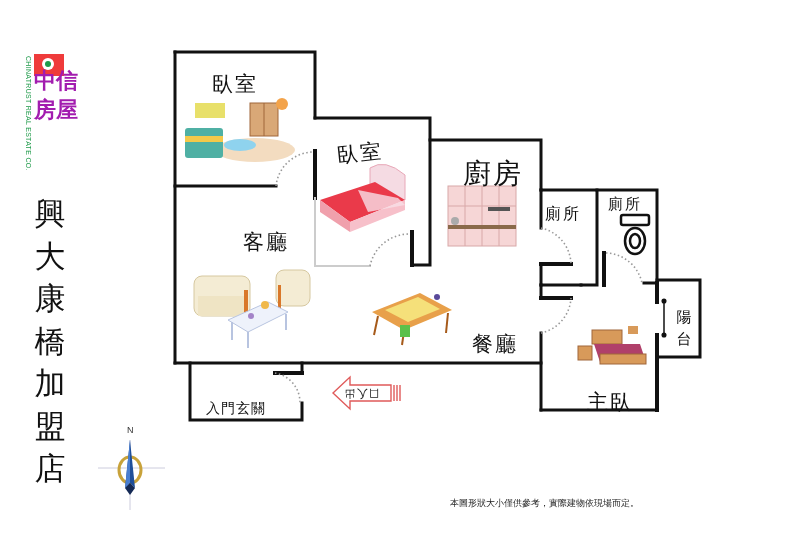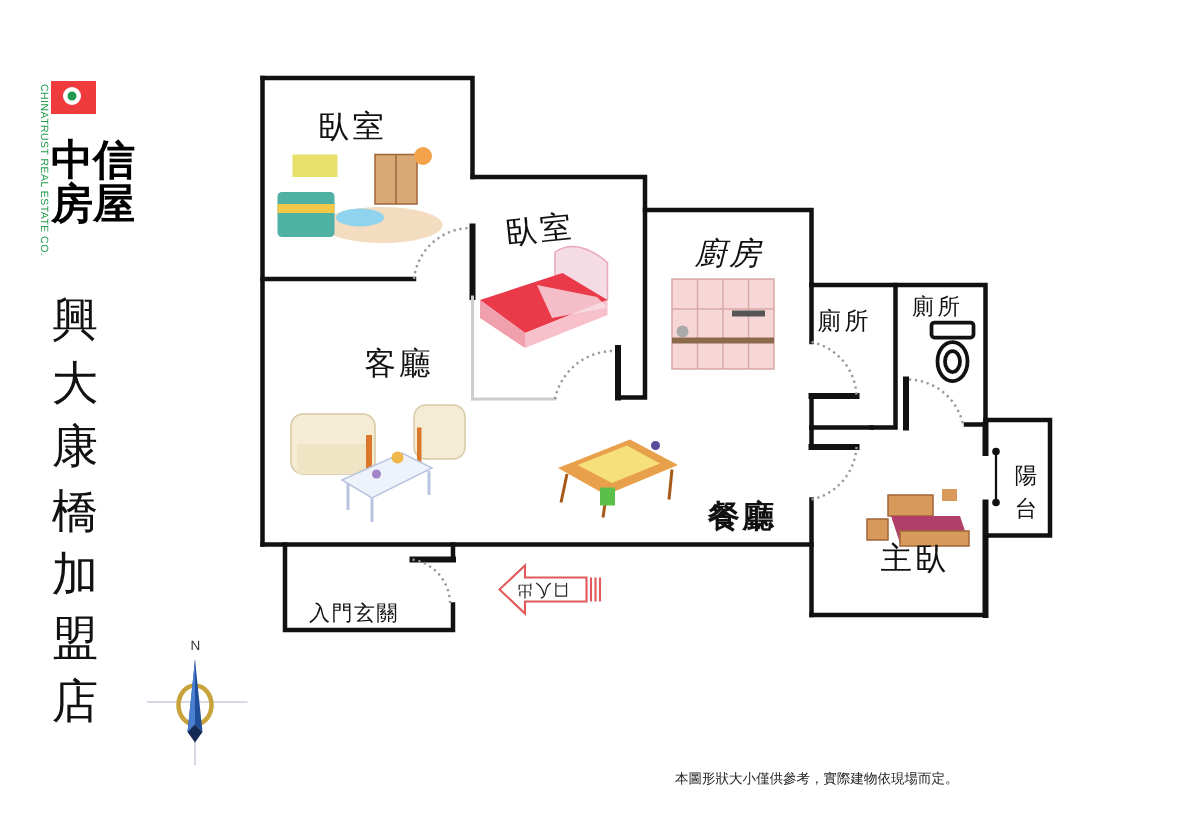--- a/index.html
+++ b/index.html
@@ -1,24 +1,24 @@
 <!DOCTYPE html>
 <html><head>
 <meta charset="utf-8">
 <style>
   html, body { margin:0; padding:0; background:#ffffff; }
   body { width:800px; height:553px; position:relative; overflow:hidden; font-family:"DejaVu Serif", serif; }
   .abs { position:absolute; }
   #plan { position:absolute; left:0; top:0; }
   .room-label { position:absolute; font-family:"DejaVu Serif", serif; color:#111; white-space:nowrap; letter-spacing:2px; }
-  .brand-cn { position:absolute; left:34px; top:92px; width:60px; color:#000000; font-family:"DejaVu Sans", sans-serif; font-weight:bold; font-size:28px; line-height:29px; }
+  .brand-cn { position:absolute; left:34px; top:66px; width:60px; color:#a21caf; font-family:"DejaVu Sans", sans-serif; font-weight:bold; font-size:22px; line-height:29px; }
   .brand-en { position:absolute; left:22px; top:56px; width:10px; color:#1f9a4a; font-family:"Liberation Sans", sans-serif; font-size:7px; writing-mode:vertical-rl; letter-spacing:0.3px; }
   .store-name { position:absolute; left:30px; top:192px; width:40px; font-family:"DejaVu Serif", serif; font-size:31px; line-height:42.5px; color:#111; text-align:center; }
   .store-name span { display:block; }
-  .footnote { position:absolute; left:450px; top:513px; font-family:Liberation Mono, monospace; font-size:9px; color:#222; white-space:nowrap; }
+  .footnote { position:absolute; left:450px; top:497px; font-family:Liberation Mono, monospace; font-size:9px; color:#222; white-space:nowrap; }
   .compass-n { position:absolute; left:127px; top:425px; font-family:"Liberation Sans", sans-serif; font-size:9px; color:#333; }
 </style>
 </head>
 <body>
 
 <svg id="plan" width="800" height="553" viewBox="0 0 800 553">
 
   <g stroke="#111" stroke-width="3" fill="none" stroke-linecap="square">
 
     <polyline points="175,52 315,52 315,118"></polyline>
@@ -174,26 +174,26 @@
   <span>大</span>
   <span>康</span>
   <span>橋</span>
   <span>加</span>
   <span>盟</span>
   <span>店</span>
 </div>
 
 <div class="room-label" style="left:212px;top:70px;font-size:21px;">臥室</div>
 <div class="room-label" style="left:337px;top:139px;font-size:21px;transform:rotate(-6deg);">臥室</div>
-<div class="room-label" style="left:463px;top:155px;font-size:21px;font-style:italic;">廚房</div>
+<div class="room-label" style="left:463px;top:155px;font-size:28px;">廚房</div>
 <div class="room-label" style="left:545px;top:204px;font-size:16px;">廁所</div>
 <div class="room-label" style="left:608px;top:195px;font-size:15px;">廁所</div>
 <div class="room-label" style="left:202px;top:228px;font-size:21px;margin-left:41px;">客廳</div>
-<div class="room-label" style="left:472px;top:330px;font-size:21px;font-weight:bold;">餐廳</div>
-<div class="room-label" style="left:587px;top:358px;font-size:21px;">主臥</div>
+<div class="room-label" style="left:472px;top:330px;font-size:21px;">餐廳</div>
+<div class="room-label" style="left:587px;top:388px;font-size:21px;">主臥</div>
 <div class="room-label" style="left:676px;top:306px;font-size:15px;width:16px;white-space:normal;line-height:22px;letter-spacing:0;text-align:center;">陽台</div>
 <div class="room-label" style="left:206px;top:400px;font-size:14px;letter-spacing:1px;">入門玄關</div>
 
 <div class="abs" style="left:345px;top:386px;font-family:'DejaVu Sans',sans-serif;font-size:11px;color:#222;transform:rotate(180deg) scaleX(-1);letter-spacing:1px;">出入口</div>
 
 <div class="compass-n">N</div>
 
 <div class="footnote">本圖形狀大小僅供參考，實際建物依現場而定。</div>
 
 </body></html>

